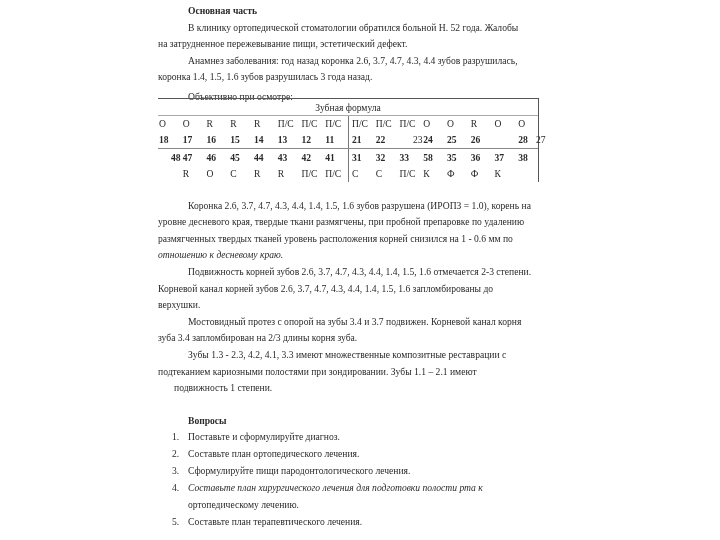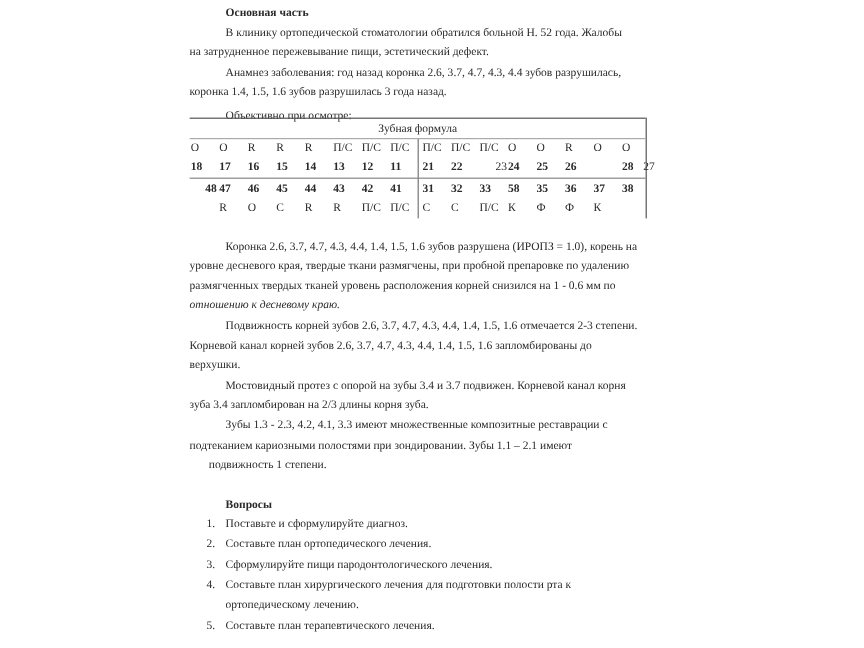--- a/index.html
+++ b/index.html
@@ -133,18 +133,18 @@
   <div class="heading" style="left:30px; top:412px;">Вопросы</div>
 
   <div id="questions" style="position:absolute; left:14px; top:428px; width:360px;">
       <div class="qnum" style="top: 0px;">1.</div>
       <div class="qtext" style="left: 16px; top: 0px;">Поставьте и сформулируйте диагноз.</div>
       <div class="qnum" style="top: 17px;">2.</div>
       <div class="qtext" style="left: 16px; top: 17px;">Составьте план ортопедического лечения.</div>
       <div class="qnum" style="top: 34px;">3.</div>
       <div class="qtext" style="left: 16px; top: 34px;">Сформулируйте пищи пародонтологического лечения.</div>
       <div class="qnum" style="top: 51px;">4.</div>
-      <div class="qtext" style="left: 16px; top: 51px;">Составьте план хирургического лечения для подготовки полости рта к</div>
+      <div class="qtext" style="left: 16px; top: 51px; font-style: italic;">Составьте план хирургического лечения для подготовки полости рта к</div>
       <div class="qtext" style="left: 16px; top: 68px;">ортопедическому лечению.</div>
       <div class="qnum" style="top: 85px;">5.</div>
       <div class="qtext" style="left: 16px; top: 85px;">Составьте план терапевтического лечения.</div>
     </div>
 </div>
 
 </body></html>

